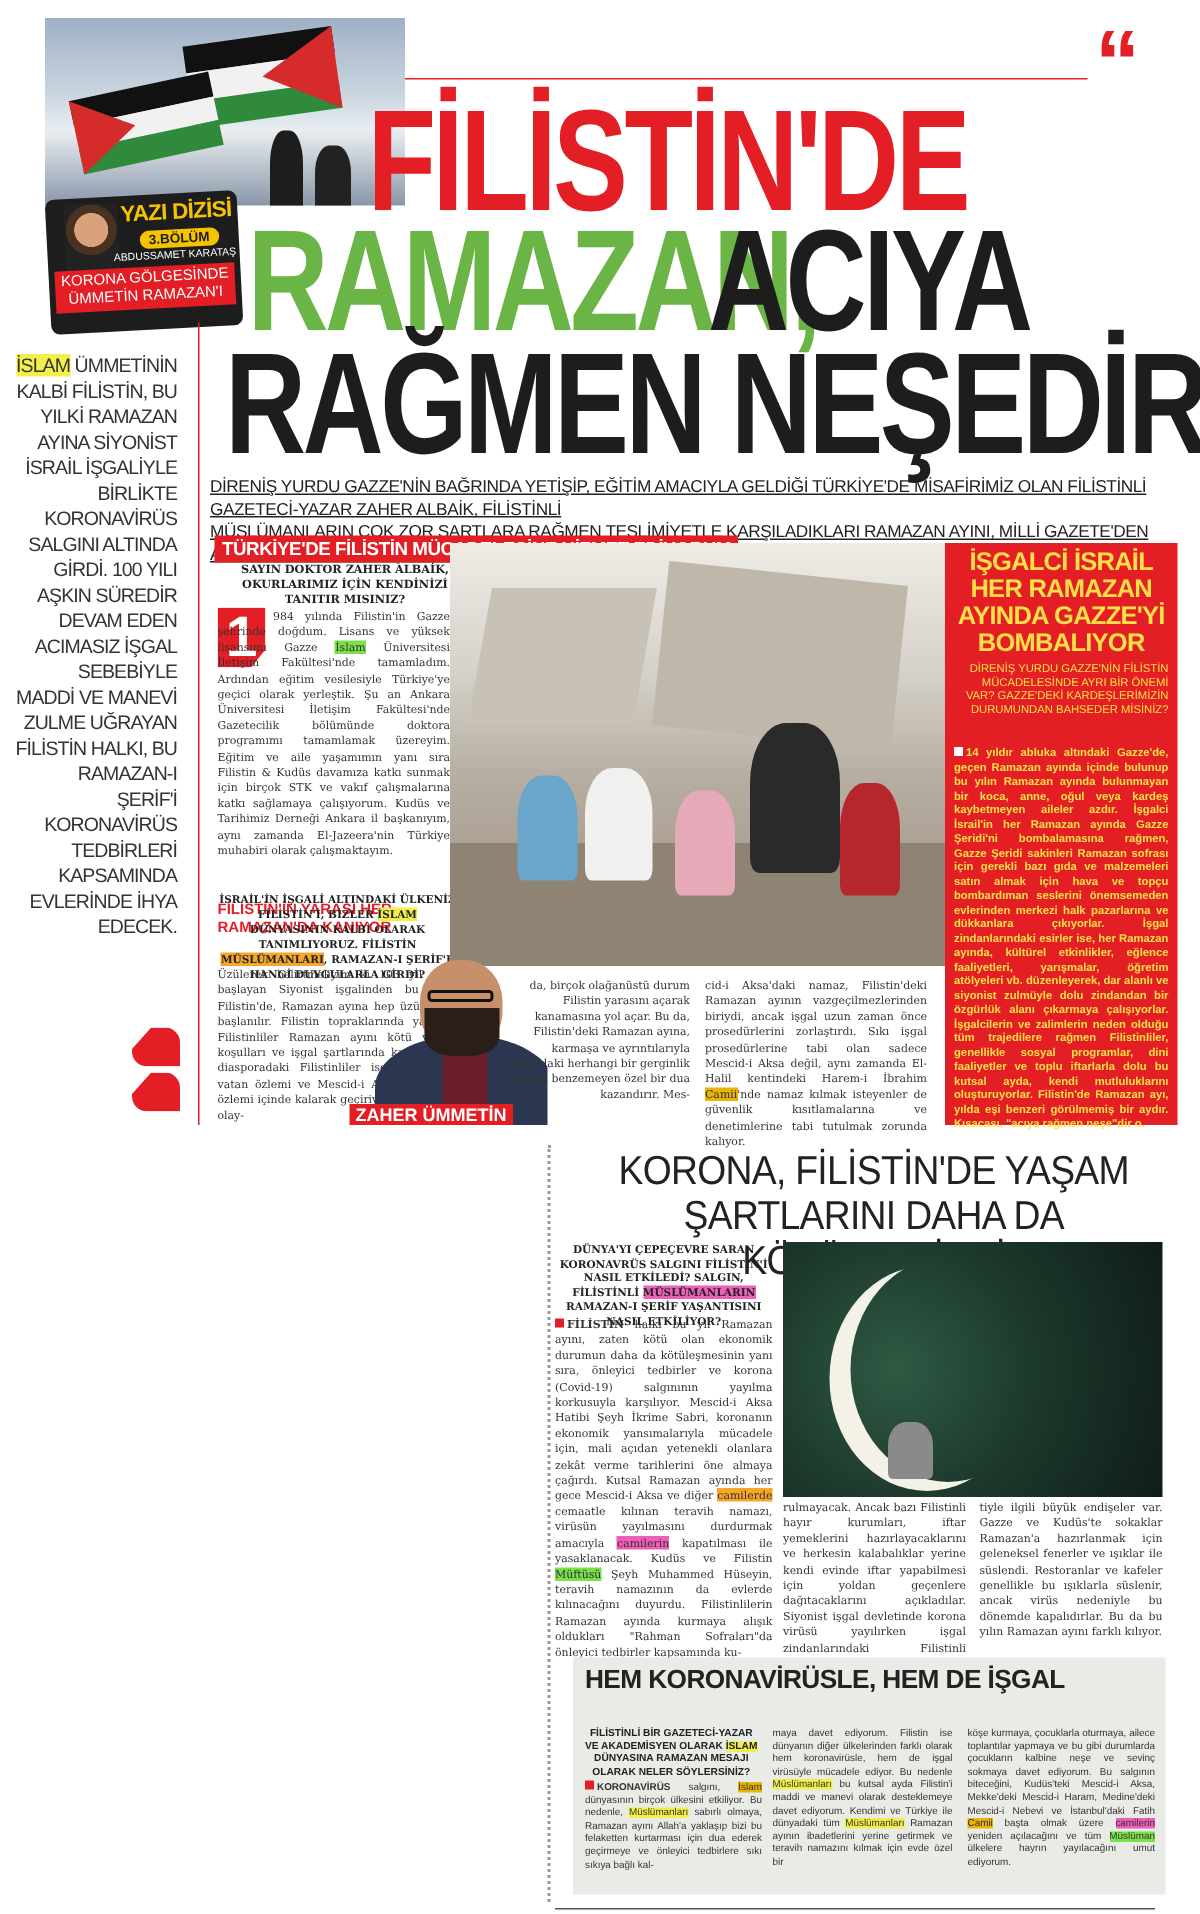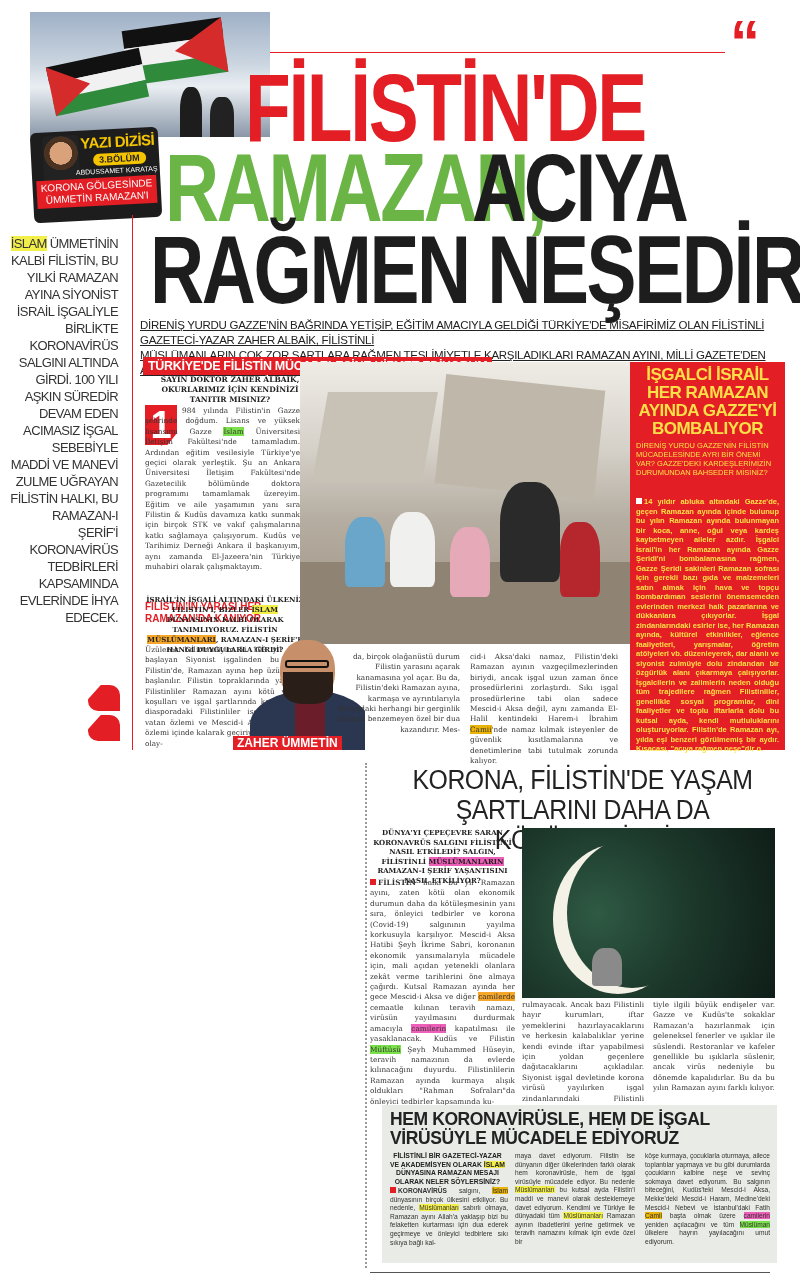--- a/index.html
+++ b/index.html
@@ -91,21 +91,21 @@
   #name-tag { left: 233px; top: 736px; background:#e31e24; color:#fff; font-family:"Liberation Sans",sans-serif;
     font-weight:bold; font-size: 12px; padding: 0 4px; line-height: 14px; }
 
   #c2 { left: 335px; top: 652px; width: 125px; }
   #c3 { left: 470px; top: 652px; width: 148px; }
 
   
   #sidebar { left: 630px; top: 362px; width: 155px; height: 388px; background:#e31e24; color:#fde047; padding: 4px 6px; }
   #sidebar-title { font-family:"Liberation Sans",sans-serif; font-weight:bold; font-size: 17px; line-height: 18px;
     text-align:center; letter-spacing:-0.5px; }
-  #sidebar-q { font-family:"Liberation Sans",sans-serif; font-size: 7.5px; line-height: 9px; text-align:left; margin-top:3px; }
+  #sidebar-q { font-family:"Liberation Sans",sans-serif; font-size: 7.5px; line-height: 9px; text-align:right; margin-top:3px; }
   #sidebar-body { font-family:"Liberation Sans",sans-serif; font-weight:bold; font-size: 7.5px; line-height: 9.5px;
     text-align: justify; margin-top: 20px; }
 
   
   #dotted-rule { left: 365px; top: 763px; width: 1px; height: 505px; border-left: 2px dotted #999; }
   #section2-title { left: 370px; top: 765px; width: 425px; text-align:center; font-family:"Liberation Sans",sans-serif;
     font-size: 27px; line-height: 30px; color:#222; letter-spacing:-0.5px; transform: scaleX(0.92); transform-origin: center top; }
   #q3 { left: 370px; top: 828px; width: 145px; font-size:7px; line-height: 9.5px; }
   #a3 { left: 370px; top: 878px; width: 145px; }
   #crescent-photo { left: 522px; top: 828px; width: 253px; height: 170px; overflow:hidden;
@@ -244,21 +244,20 @@
 <div id="crescent-photo" class="abs">
   <div id="crescent"></div>
   <div id="boy"></div>
 </div>
 <div id="c4" class="abs body">rulmayacak. Ancak bazı Filistinli hayır kurumları, iftar yemeklerini hazırlayacaklarını ve herkesin kalabalıklar yerine kendi evinde iftar yapabilmesi için yoldan geçenlere dağıtacaklarını açıkladılar. Siyonist işgal devletinde korona virüsü yayılırken işgal zindanlarındaki Filistinli esirlerin akıbe-</div>
 <div id="c5" class="abs body">tiyle ilgili büyük endişeler var. Gazze ve Kudüs'te sokaklar Ramazan'a hazırlanmak için geleneksel fenerler ve ışıklar ile süslendi. Restoranlar ve kafeler genellikle bu ışıklarla süslenir, ancak virüs nedeniyle bu dönemde kapalıdırlar. Bu da bu yılın Ramazan ayını farklı kılıyor.</div>
 
 <div id="bottom-box" class="abs"></div>
 <div id="bottom-title" class="abs">
   <div>HEM KORONAVİRÜSLE, HEM DE İŞGAL</div>
-  <div>VİRÜSÜYLE MÜCADELE EDİYORUZ</div>
 </div>
 <div id="q4" class="abs">
   <span>FİLİSTİNLİ BİR GAZETECİ-YAZAR VE AKADEMİSYEN OLARAK </span><span class="hl-yellow">İSLAM</span><span> DÜNYASINA RAMAZAN MESAJI OLARAK NELER SÖYLERSİNİZ?</span>
 </div>
 <div id="a4" class="abs box-body">
   <span class="sq"></span><b class="key">KORONAVİRÜS</b><span> salgını, </span><span class="hl-cyan">İslam</span><span> dünyasının birçok ülkesini etkiliyor. Bu nedenle, </span><span class="hl-yellow">Müslümanları</span><span> sabırlı olmaya, Ramazan ayını Allah'a yaklaşıp bizi bu felaketten kurtarması için dua ederek geçirmeye ve önleyici tedbirlere sıkı sıkıya bağlı kal-</span>
 </div>
 <div id="b2" class="abs box-body">
   <span>maya davet ediyorum. Filistin ise dünyanın diğer ülkelerinden farklı olarak hem koronavirüsle, hem de işgal virüsüyle mücadele ediyor. Bu nedenle </span><span class="hl-yellow">Müslümanları</span><span> bu kutsal ayda Filistin'i maddi ve manevi olarak desteklemeye davet ediyorum. Kendimi ve Türkiye ile dünyadaki tüm </span><span class="hl-yellow">Müslümanları</span><span> Ramazan ayının ibadetlerini yerine getirmek ve teravih namazını kılmak için evde özel bir</span>
 </div>

